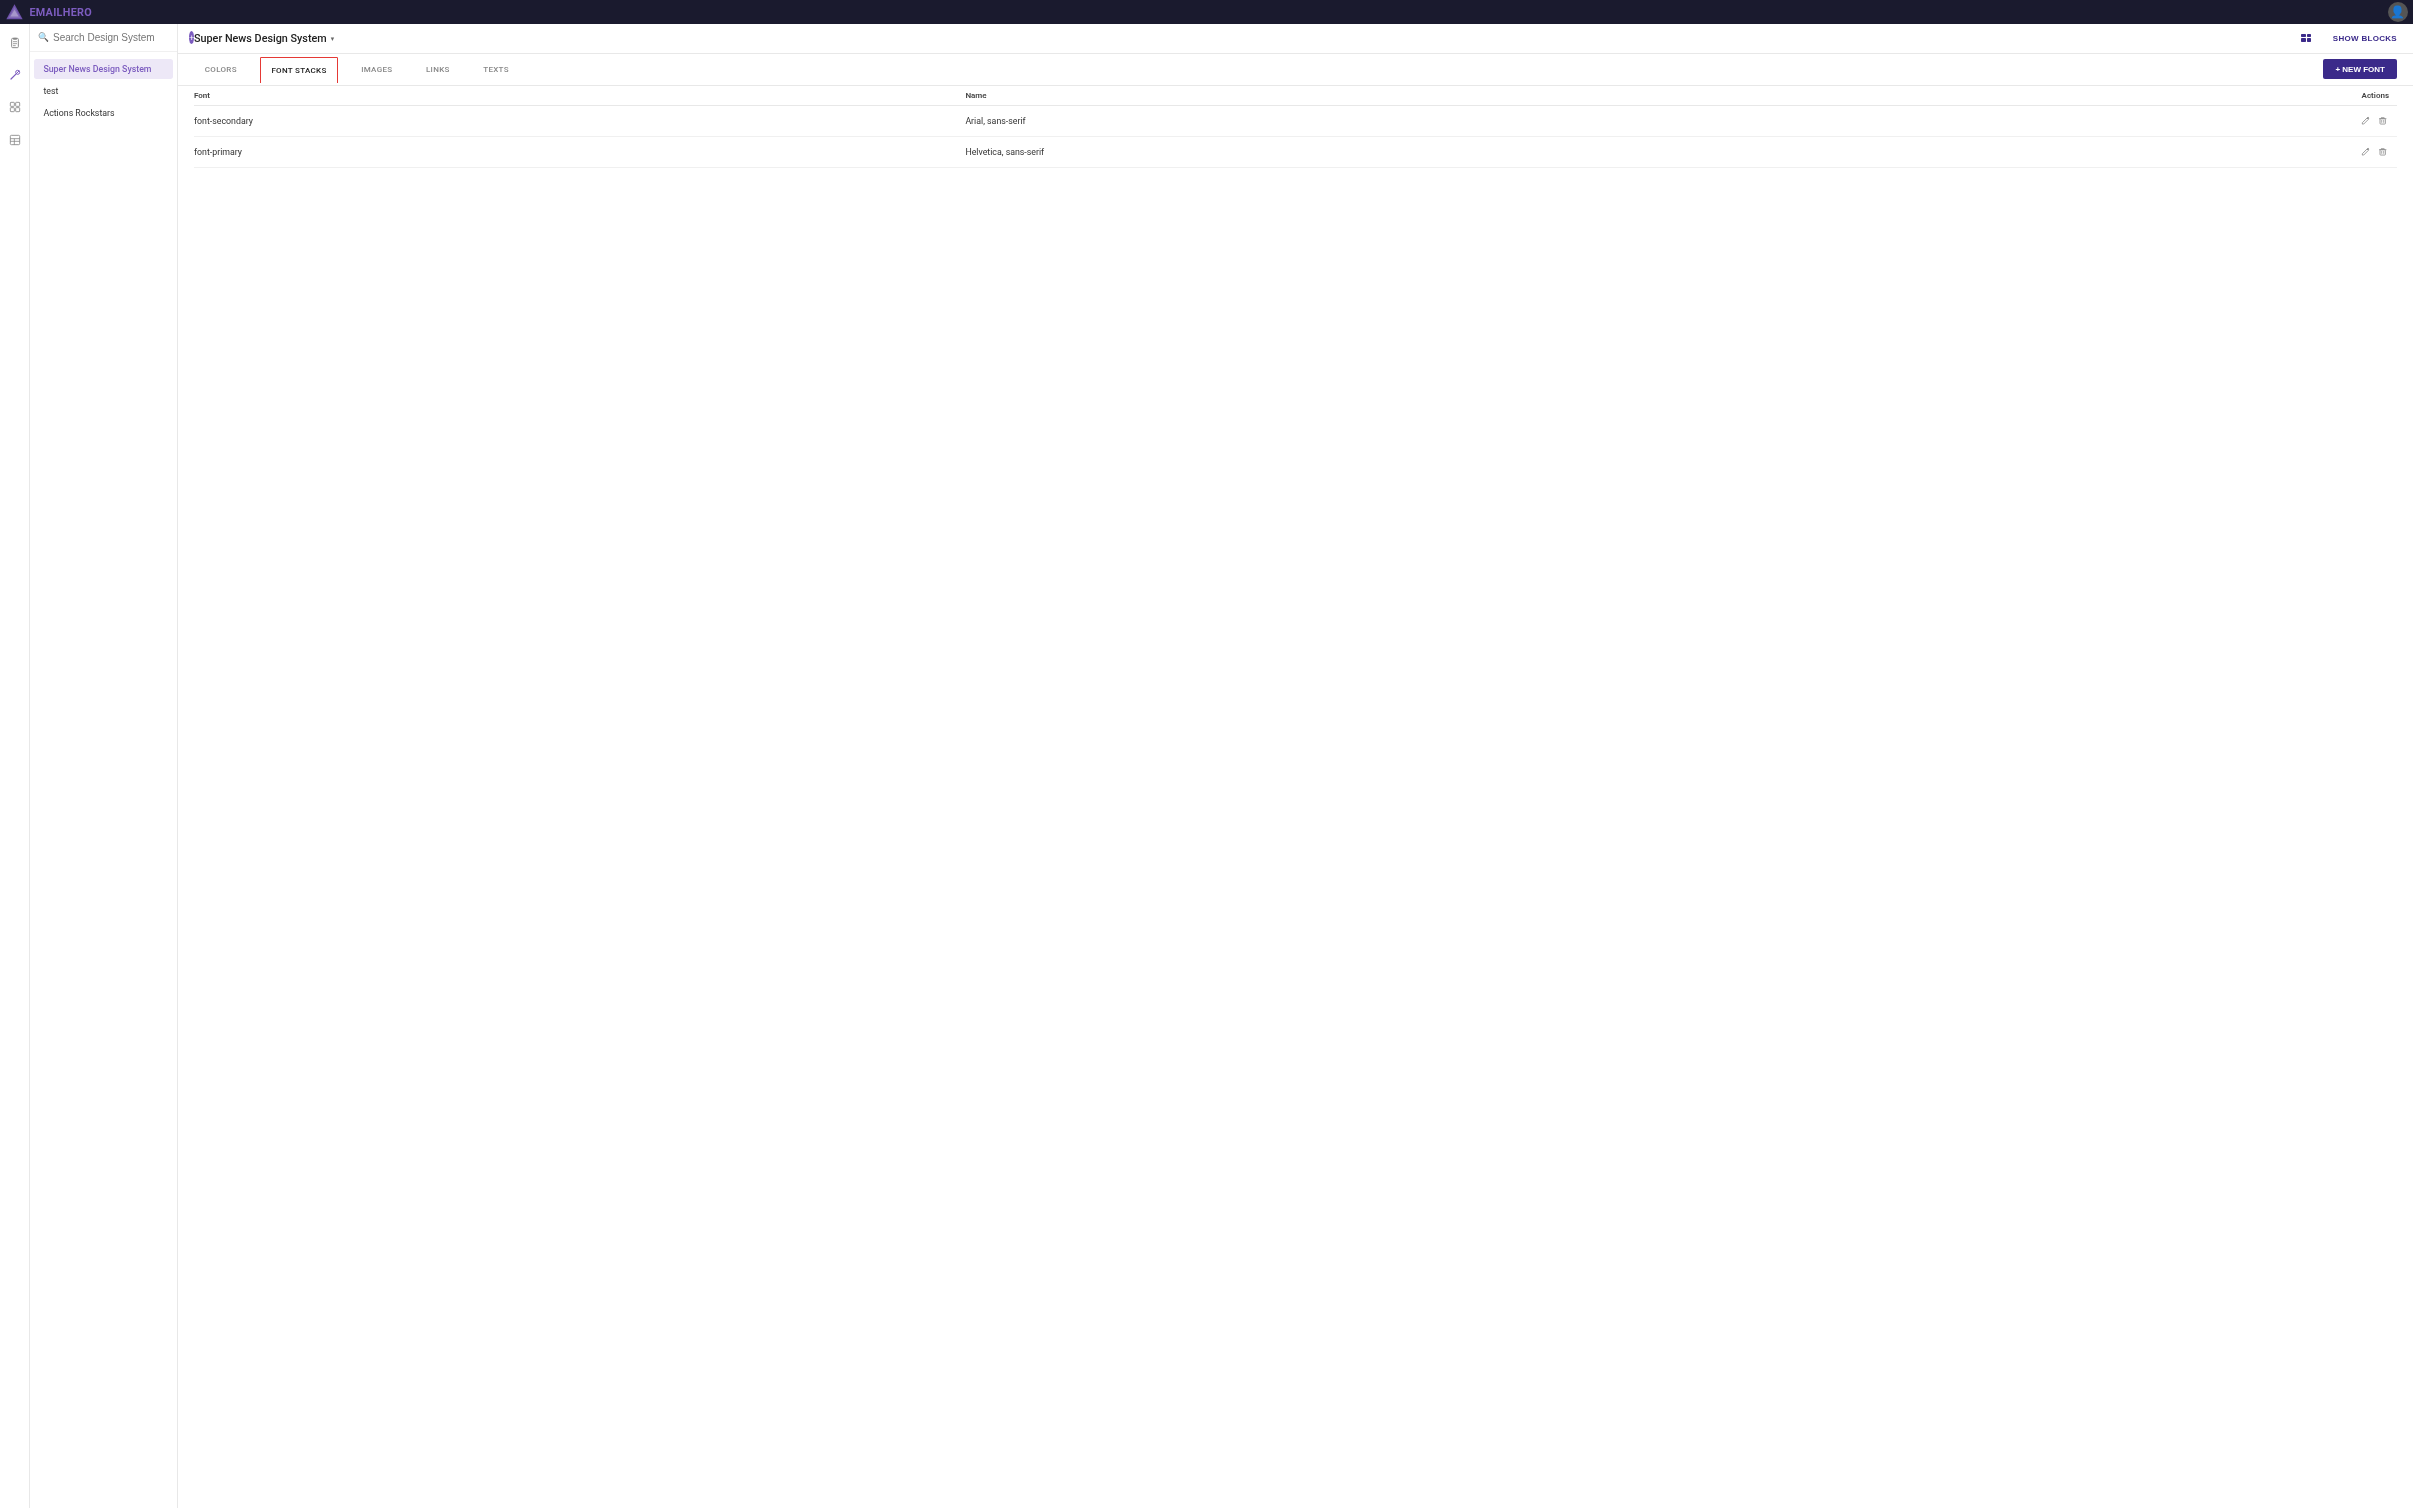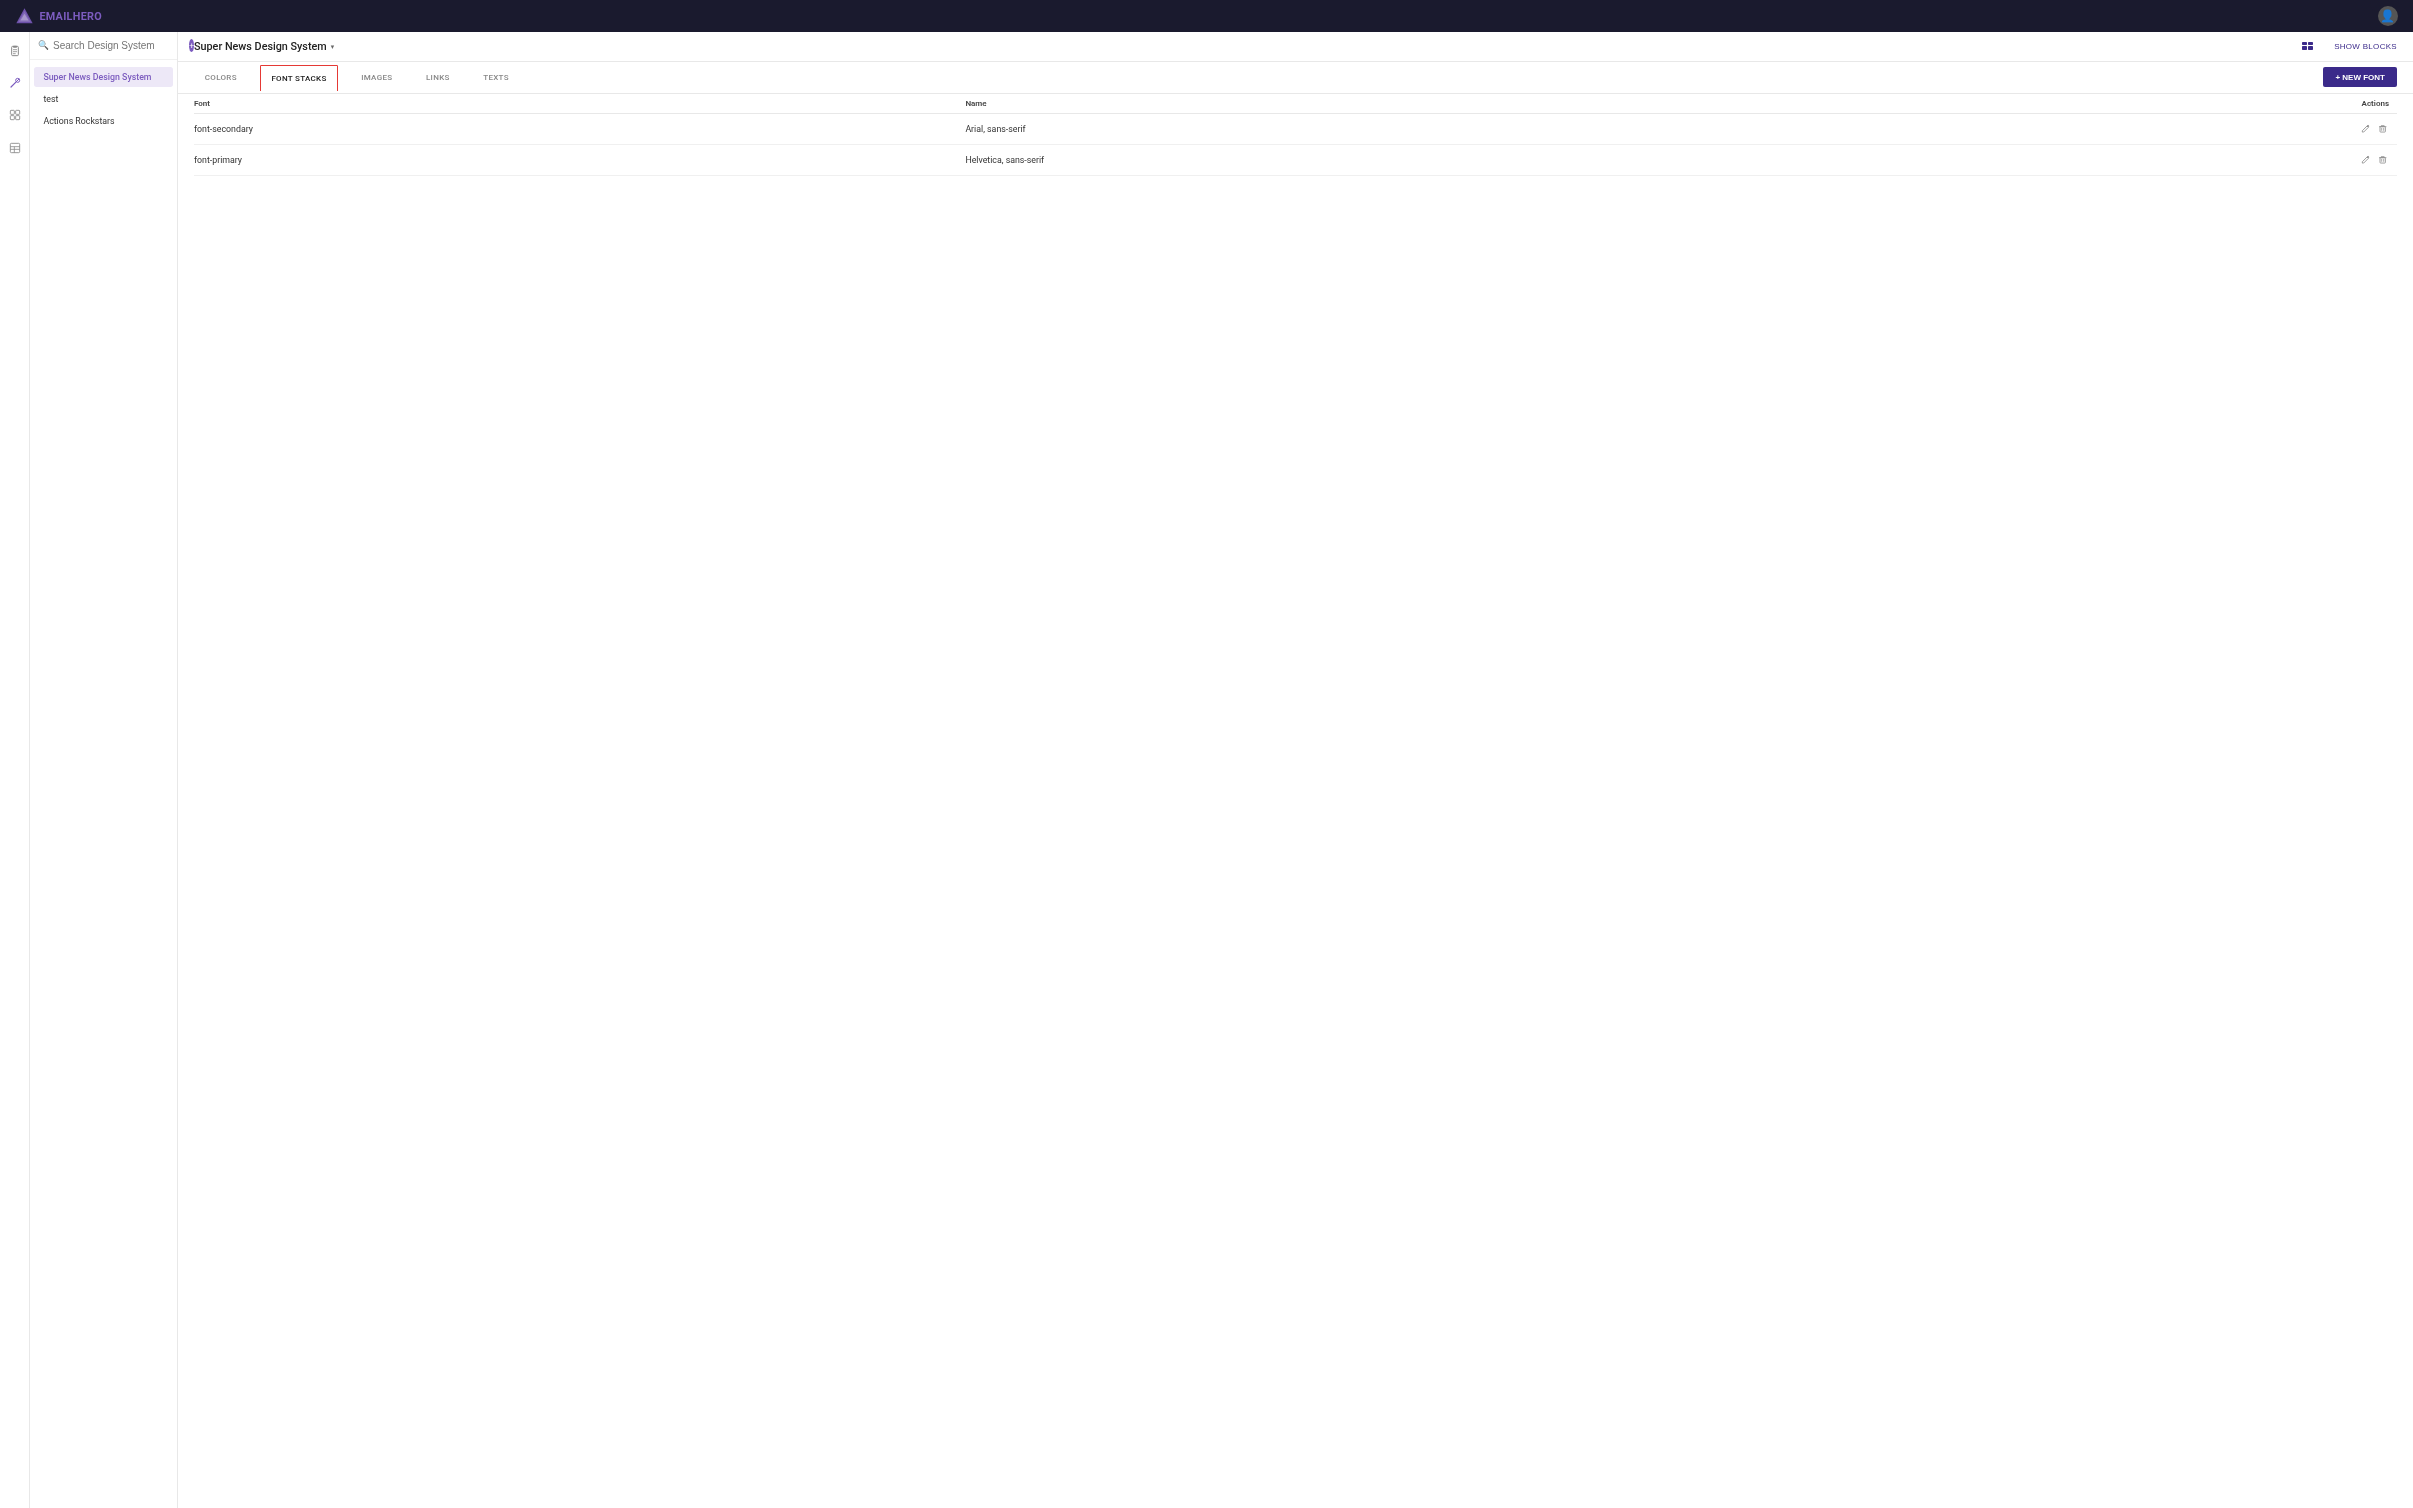--- a/index.html
+++ b/index.html
@@ -1,25 +1,25 @@
 <!DOCTYPE html>
 <html style="font-size:10.8px"><head>
   <meta charset="utf-8">
   <style>
     * { box-sizing: border-box; margin: 0; padding: 0; }
     body { font-family: -apple-system, BlinkMacSystemFont, 'Segoe UI', Roboto, sans-serif; background: #fff; height: 100vh; display: flex; flex-direction: column; overflow: hidden; }
 
     
     .topbar {
       background: #1a1a2e;
-      height: 32px;
+      height: 24px;
       display: flex;
       align-items: center;
       justify-content: space-between;
-      padding: 0 15px;
+      padding: 0 5px;
       flex-shrink: 0;
     }
     .topbar-logo {
       display: flex;
       align-items: center;
       gap: 5.4px;
     }
     .logo-icon {
       width: 19px;
       height: 19px;
@@ -163,21 +163,21 @@
     .dropdown-arrow { font-size: 6.7px; color: #666; }
     .show-blocks-btn {
       display: flex;
       align-items: center;
       gap: 20px;
       background: none;
       border: none;
       cursor: pointer;
       color: #3b2a8a;
       font-size: 8px;
-      font-weight: 400;
+      font-weight: 700;
       letter-spacing: 0.3px;
       text-transform: uppercase;
     }
     .blocks-icon {
       width: 12px;
       height: 9.4px;
       display: flex;
       flex-direction: column;
       gap: 1.3px;
     }

